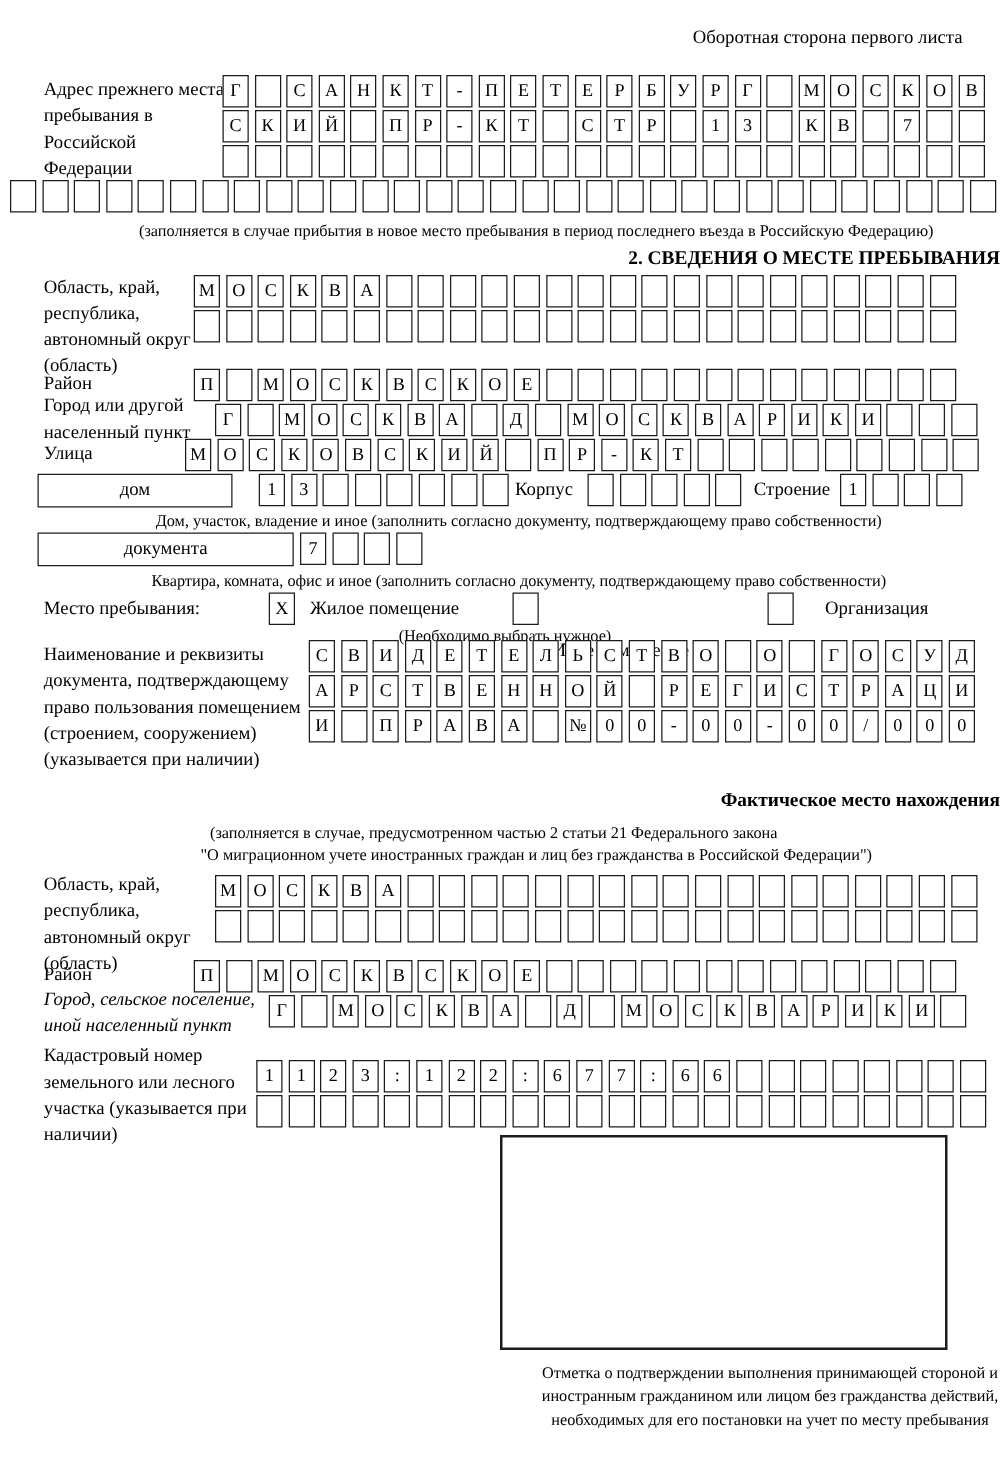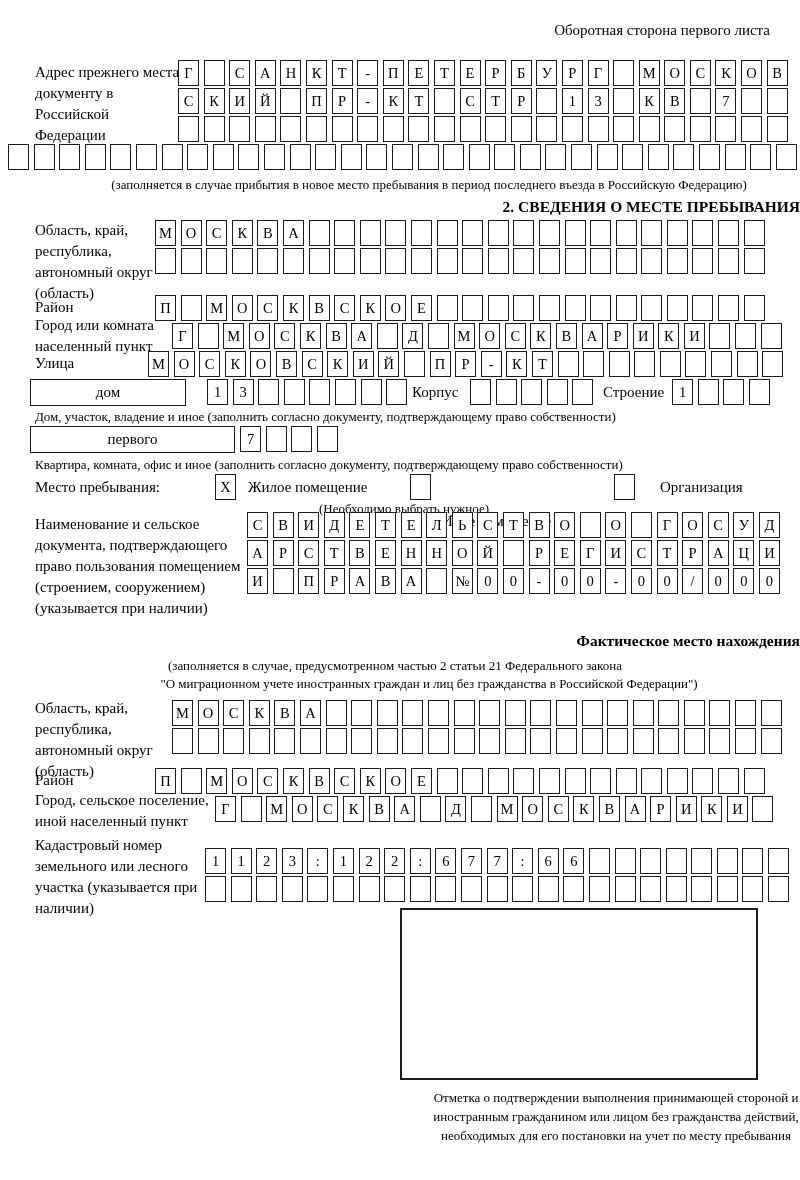--- a/index.html
+++ b/index.html
@@ -3,21 +3,21 @@
 <meta charset="utf-8">
 <style>
   html,body{margin:0;padding:0;}
   body{
     width:800px;height:1180px;position:relative;
     background:#ffffff;color:#000;
     font-family:"Liberation Serif","DejaVu Serif",serif;
   }
   .abs{position:absolute;}
   .label{font-size:15px;line-height:21px;}
-  .caption{font-size:13px;line-height:18px;}
+  .caption{font-size:13px;line-height:18px;text-align:center;}
   .title{font-weight:bold;font-size:15.5px;text-align:right;}
   .cells{display:flex;gap:4.6px;}
   .rowstack .cells{margin-bottom:2px;}
   .cell{
     flex:0 0 auto;width:21px;height:26px;box-sizing:border-box;
     border:1.6px solid #1c1c1c;background:#fff;
     display:flex;align-items:center;justify-content:center;
     font-size:14.5px;font-family:"Liberation Serif","DejaVu Serif",serif;
   }
   .widebox{
@@ -28,21 +28,21 @@
   .stamp-box{
     border:2px solid #1c1c1c;box-sizing:border-box;background:#fff;
   }
   .center{text-align:center;padding-left:29px;}
 </style>
 </head>
 <body>
 
 <div class="abs label" style="left:420px;top:20px;width:350px;text-align:right;">Оборотная сторона первого листа</div>
 
-<div class="abs label" style="left:35px;top:62px;width:145px;">Адрес прежнего места документу в Российской Федерации</div>
+<div class="abs label" style="left:35px;top:62px;width:145px;">Адрес прежнего места пребывания в Российской Федерации</div>
 <div class="abs rowstack" style="left:178px;top:60px;">
   <div class="cells">
       <span class="cell">Г</span>
       <span class="cell"></span>
       <span class="cell">С</span>
       <span class="cell">А</span>
       <span class="cell">Н</span>
       <span class="cell">К</span>
       <span class="cell">Т</span>
       <span class="cell">-</span>
@@ -230,21 +230,21 @@
     <span class="cell"></span>
     <span class="cell"></span>
     <span class="cell"></span>
     <span class="cell"></span>
     <span class="cell"></span>
     <span class="cell"></span>
     <span class="cell"></span>
     <span class="cell"></span>
   </div>
 
-<div class="abs label" style="left:35px;top:315px;width:140px;">Город или комната населенный пункт</div>
+<div class="abs label" style="left:35px;top:315px;width:140px;">Город или другой населенный пункт</div>
 <div class="abs cells" style="left:172px;top:323px;">
     <span class="cell">Г</span>
     <span class="cell"></span>
     <span class="cell">М</span>
     <span class="cell">О</span>
     <span class="cell">С</span>
     <span class="cell">К</span>
     <span class="cell">В</span>
     <span class="cell">А</span>
     <span class="cell"></span>
@@ -315,39 +315,39 @@
   </div>
 <div class="abs label" style="left:603px;top:382px;">Строение</div>
 <div class="abs cells" style="left:672px;top:379px;">
     <span class="cell">1</span>
     <span class="cell"></span>
     <span class="cell"></span>
     <span class="cell"></span>
   </div>
 <div class="abs caption" style="left:35px;top:408px;width:760px;">Дом, участок, владение и иное (заполнить согласно документу, подтверждающему право собственности)</div>
 
-<div class="abs widebox" style="left:30px;top:426px;width:205px;">первого</div>
+<div class="abs widebox" style="left:30px;top:426px;width:205px;">документа</div>
 <div class="abs cells" style="left:240px;top:426px;">
     <span class="cell">7</span>
     <span class="cell"></span>
     <span class="cell"></span>
     <span class="cell"></span>
   </div>
 <div class="abs caption" style="left:35px;top:456px;width:760px;">Квартира, комната, офис и иное (заполнить согласно документу, подтверждающему право собственности)</div>
 
 <div class="abs label" style="left:35px;top:477px;">Место пребывания:</div>
 <div class="abs cell" style="left:215px;top:474px;">X</div>
 <div class="abs label" style="left:248px;top:477px;">Жилое помещение</div>
 <div class="abs cell" style="left:410px;top:474px;"></div>
 <div class="abs label" style="left:442px;top:477px;margin-top:34px;">Иное помещение</div>
 <div class="abs cell" style="left:614px;top:474px;"></div>
 <div class="abs label" style="left:660px;top:477px;">Организация</div>
 <div class="abs caption center" style="left:150px;top:500px;width:450px;">(Необходимо выбрать нужное)</div>
 
-<div class="abs label" style="left:35px;top:514px;width:212px;">Наименование и сельское документа, подтверждающего право пользования помещением (строением, сооружением) (указывается при наличии)</div>
+<div class="abs label" style="left:35px;top:514px;width:212px;">Наименование и реквизиты документа, подтверждающему право пользования помещением (строением, сооружением) (указывается при наличии)</div>
 <div class="abs rowstack" style="left:247px;top:512px;">
   <div class="cells">
       <span class="cell">С</span>
       <span class="cell">В</span>
       <span class="cell">И</span>
       <span class="cell">Д</span>
       <span class="cell">Е</span>
       <span class="cell">Т</span>
       <span class="cell">Е</span>
       <span class="cell">Л</span>
@@ -494,21 +494,21 @@
     <span class="cell"></span>
     <span class="cell"></span>
     <span class="cell"></span>
     <span class="cell"></span>
     <span class="cell"></span>
     <span class="cell"></span>
     <span class="cell"></span>
     <span class="cell"></span>
   </div>
 
-<div class="abs label" style="left:35px;top:790px;width:185px;">Город, сельское поселение, иной населенный пункт</div>
+<div class="abs label" style="left:35px;top:790px;width:185px;font-style:italic;">Город, сельское поселение, иной населенный пункт</div>
 <div class="abs cells" style="left:215px;top:796px;">
     <span class="cell">Г</span>
     <span class="cell"></span>
     <span class="cell">М</span>
     <span class="cell">О</span>
     <span class="cell">С</span>
     <span class="cell">К</span>
     <span class="cell">В</span>
     <span class="cell">А</span>
     <span class="cell"></span>

